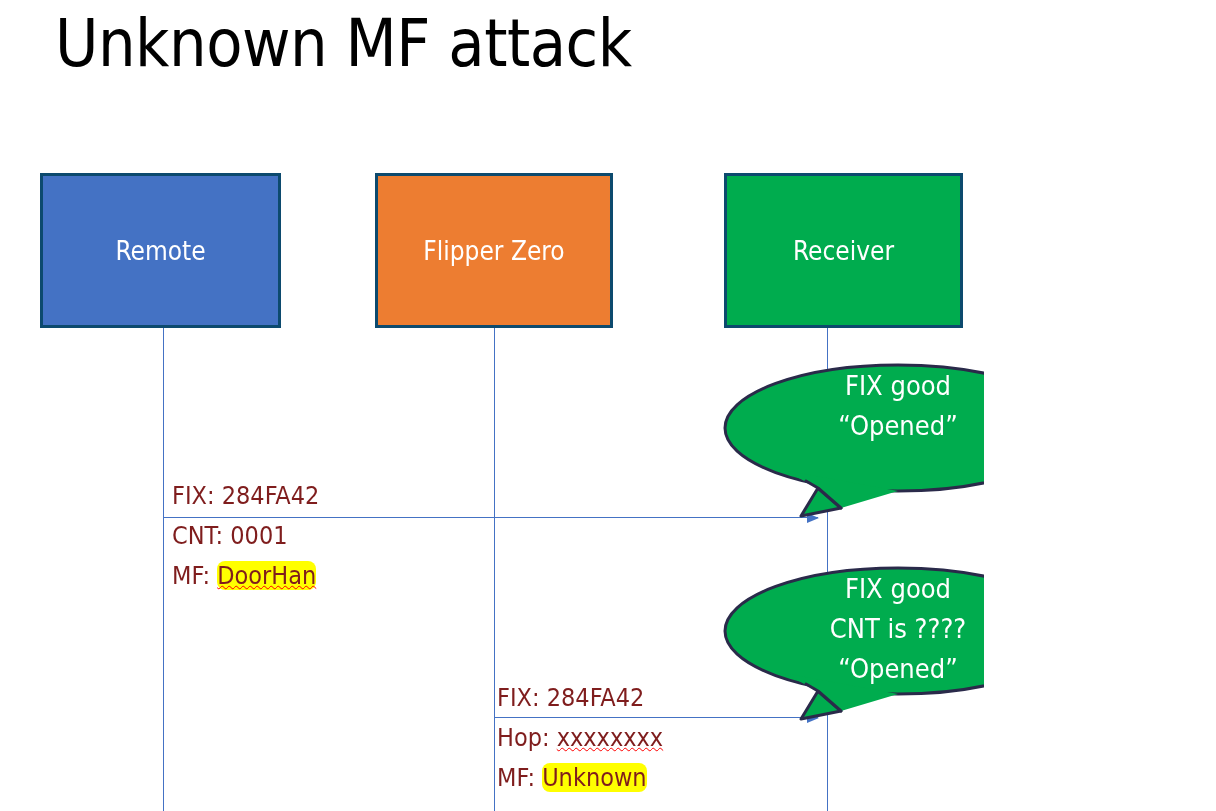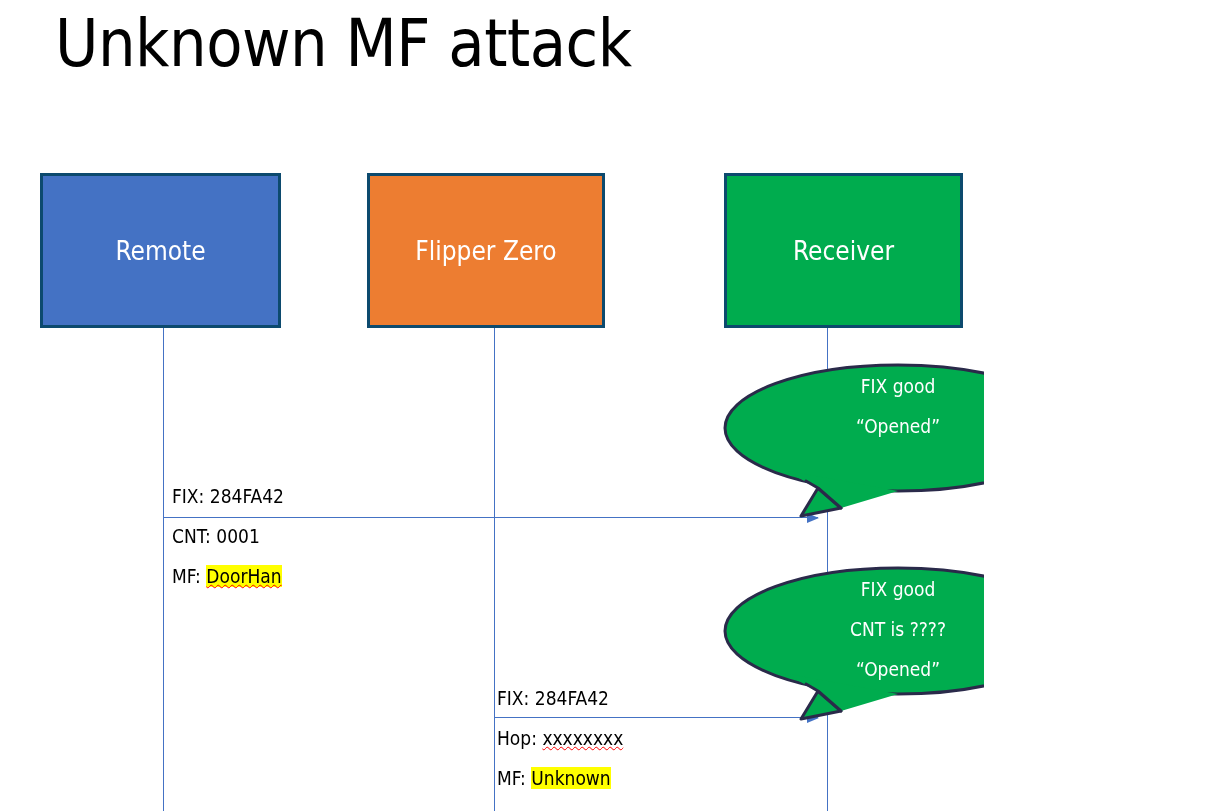--- a/index.html
+++ b/index.html
@@ -53,21 +53,21 @@
     font-size: 26px;
     font-weight: 400;
     font-family: "DejaVu Sans Condensed", "Liberation Sans", sans-serif;
     font-stretch: condensed;
   }
   #actor-remote {
     left: 40px; top: 173px; width: 241px; height: 155px;
     background: #4472c4;
   }
   #actor-flipper {
-    left: 367px; top: 173px; width: 238px; height: 155px;
+    left: 375px; top: 173px; width: 238px; height: 155px;
     background: #ed7d31;
   }
   #actor-receiver {
     left: 708px; top: 173px; width: 239px; height: 155px;
     background: #00ac4e;
     margin-left: 16px;
   }
 
   
   .msg-arrow {
@@ -82,29 +82,30 @@
     top: -4.5px;
     width: 0; height: 0;
     border-top: 5px solid transparent;
     border-bottom: 5px solid transparent;
     border-left: 12px solid #4472c4;
   }
 
   
   .msg-text {
     position: absolute;
-    font-size: 19px;
+    font-size: 25px;
     line-height: 40px;
-    color: #000000;
+    color: #7f1d1d;
     white-space: nowrap;
     font-family: "DejaVu Sans Condensed", "Liberation Sans", sans-serif;
     font-stretch: condensed;
   }
   .hl {
     background: #ffff00;
+    border-radius: 8px;
   }
   .squiggle {
     text-decoration: underline;
     text-decoration-style: wavy;
     text-decoration-color: #ff0000;
     text-decoration-thickness: 1px;
     text-underline-offset: 1px;
   }
 
   
@@ -114,21 +115,21 @@
   .bubble svg {
     display: block;
     overflow: visible;
   }
   .bubble-text {
     position: absolute;
     left: 0;
     width: 100%;
     text-align: center;
     color: #ffffff;
-    font-size: 19px;
+    font-size: 27px;
     line-height: 40px;
     font-family: "DejaVu Sans Condensed", "Liberation Sans", sans-serif;
     font-stretch: condensed;
     pointer-events: none;
   }
   .bubble-text div { white-space: nowrap; }
 </style>
 </head>
 <body>
 

